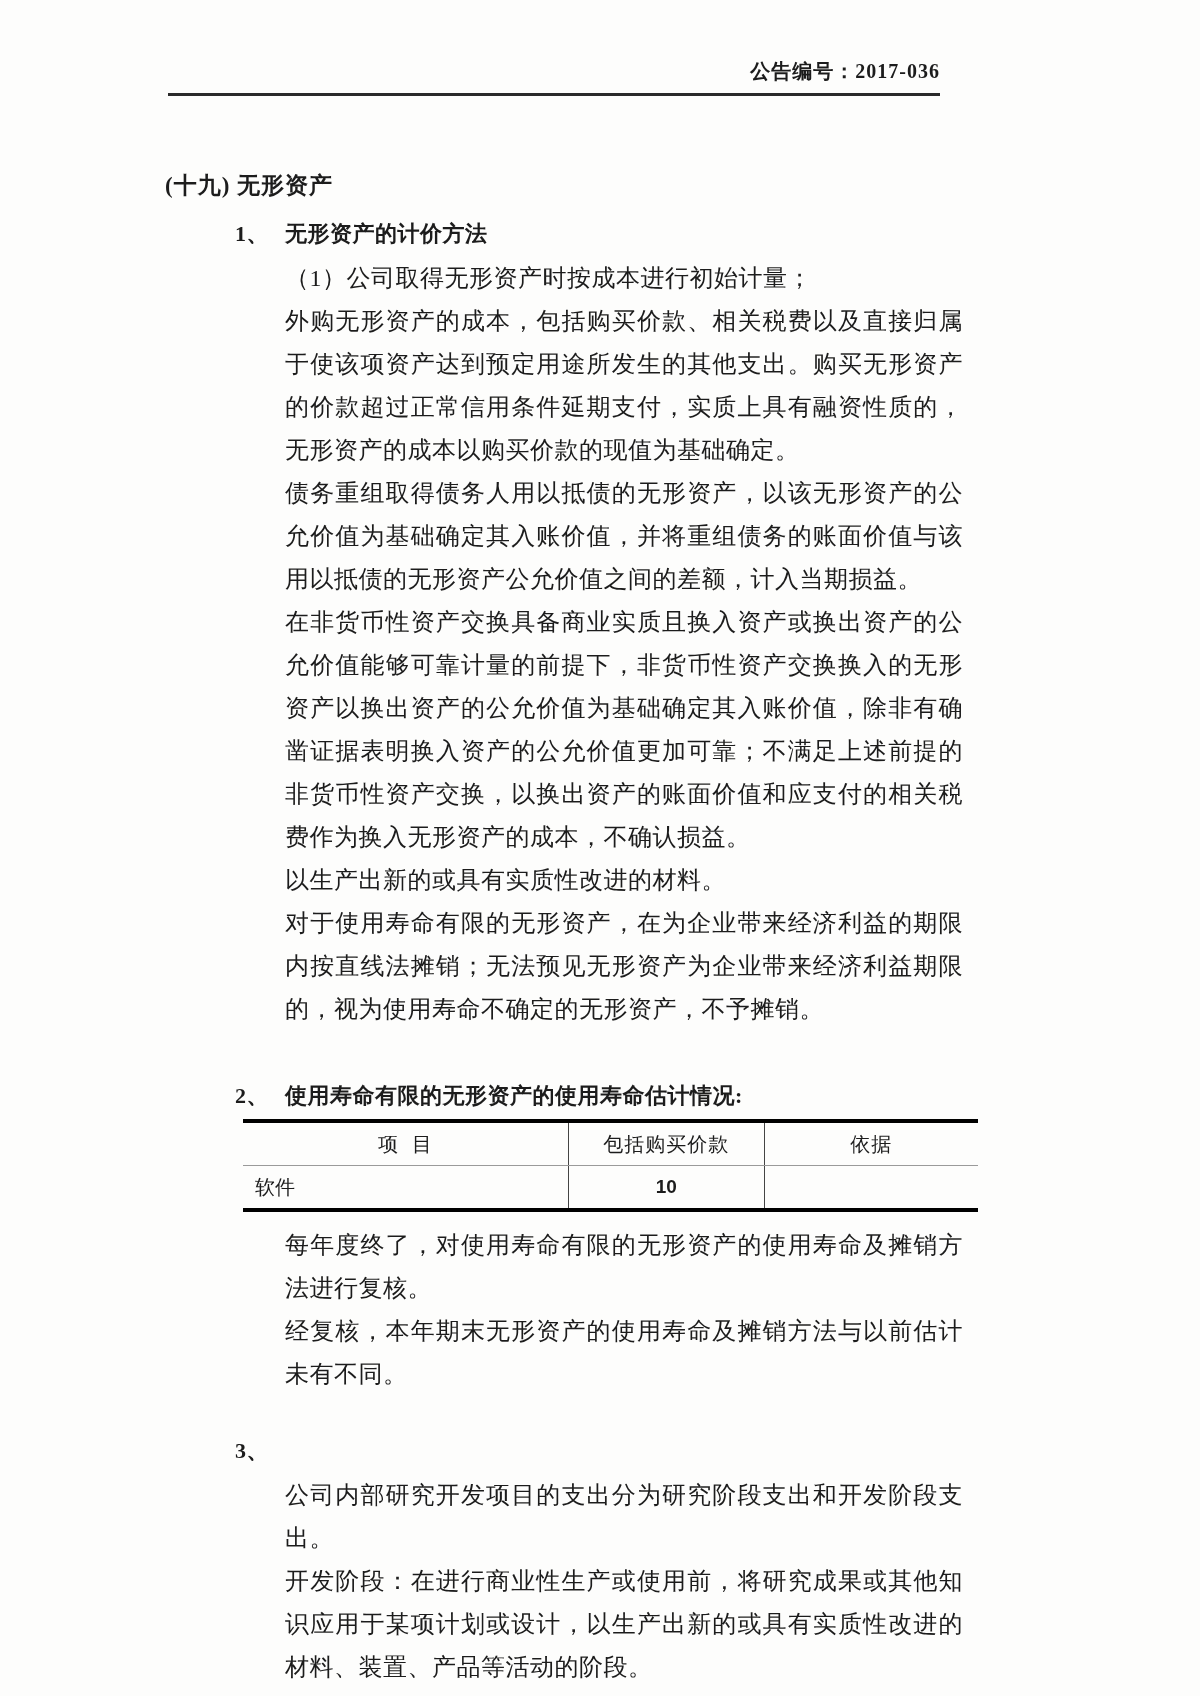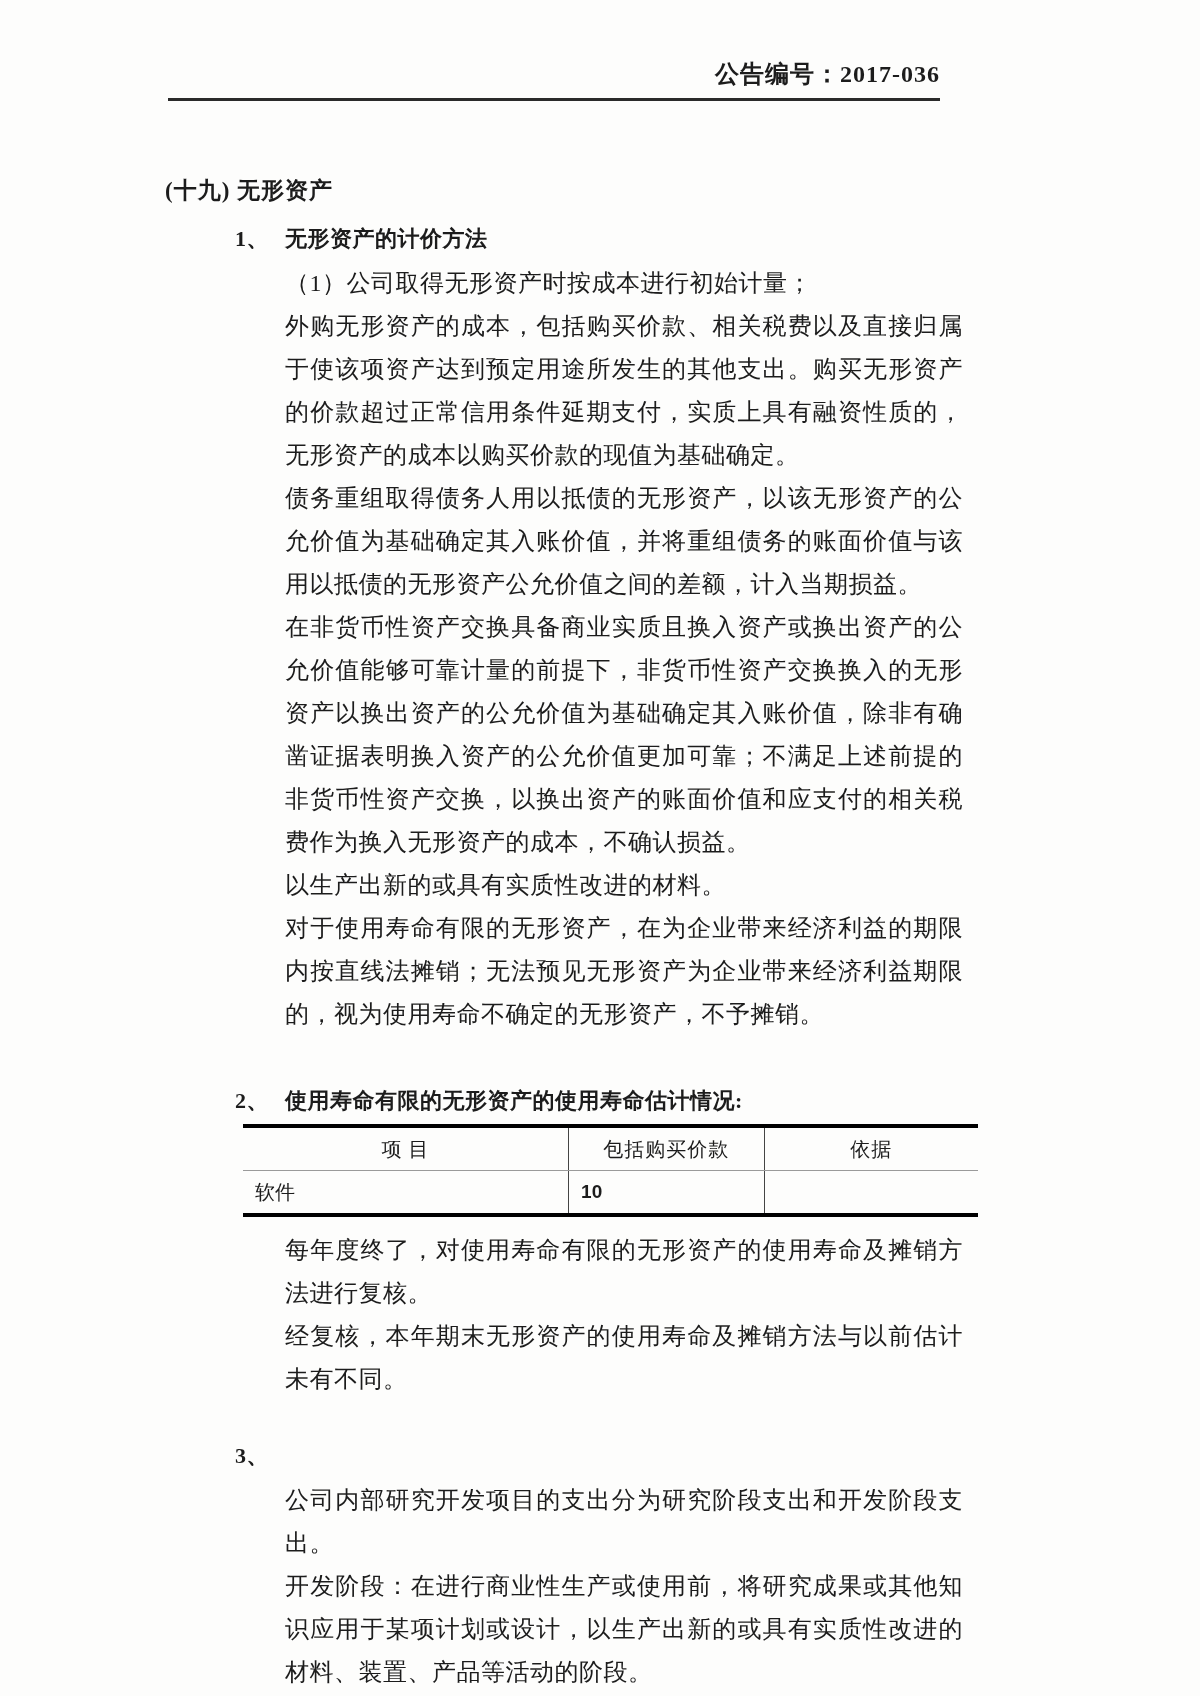--- a/index.html
+++ b/index.html
@@ -17,21 +17,21 @@
     font-family: "Liberation Serif", "DejaVu Serif", serif;
     overflow: hidden;
   }
   
   .page-header {
     margin: 0 260px 0 168px;
     padding-top: 58px;
     text-align: right;
   }
   .notice-number {
-    font-size: 24px;
+    font-size: 20px;
     font-weight: 600;
     letter-spacing: 1px;
     font-family: "Liberation Serif", "DejaVu Serif", serif;
   }
   .header-rule {
     margin: 8px 260px 0 168px;
     border: 0;
     border-top: 3px solid #2a2a2a;
     height: 0;
   }
@@ -86,29 +86,30 @@
     table-layout: fixed;
   }
   .life-table col.c1 { width: 44.3%; }
   .life-table col.c2 { width: 26.6%; }
   .life-table col.c3 { width: 29.1%; }
   .life-table th, .life-table td {
     border-left: 1px solid #444;
     padding: 0 12px;
     height: 42px;
     font-weight: normal;
+    font-family: Liberation Mono, monospace;
   }
   .life-table th:first-child, .life-table td:first-child { border-left: none; }
   .life-table thead th {
     text-align: center;
     border-bottom: 1px solid #9a9a9a;
     letter-spacing: 1px;
   }
   .life-table td.cell-item  { text-align: left; }
-  .life-table td.cell-life  { text-align: left; font-weight: bold; font-family: "Liberation Sans", "DejaVu Sans", sans-serif; font-size: 19px; }
+  .life-table td.cell-life  { text-align: center; font-weight: bold; font-family: "Liberation Sans", "DejaVu Sans", sans-serif; font-size: 19px; }
   .life-table td.cell-basis { text-align: center; }
 </style>
 </head>
 <body>
 
 <div class="page">
 
   <div class="page-header">
     <span class="notice-number">公告编号：2017-036</span>
   </div>

